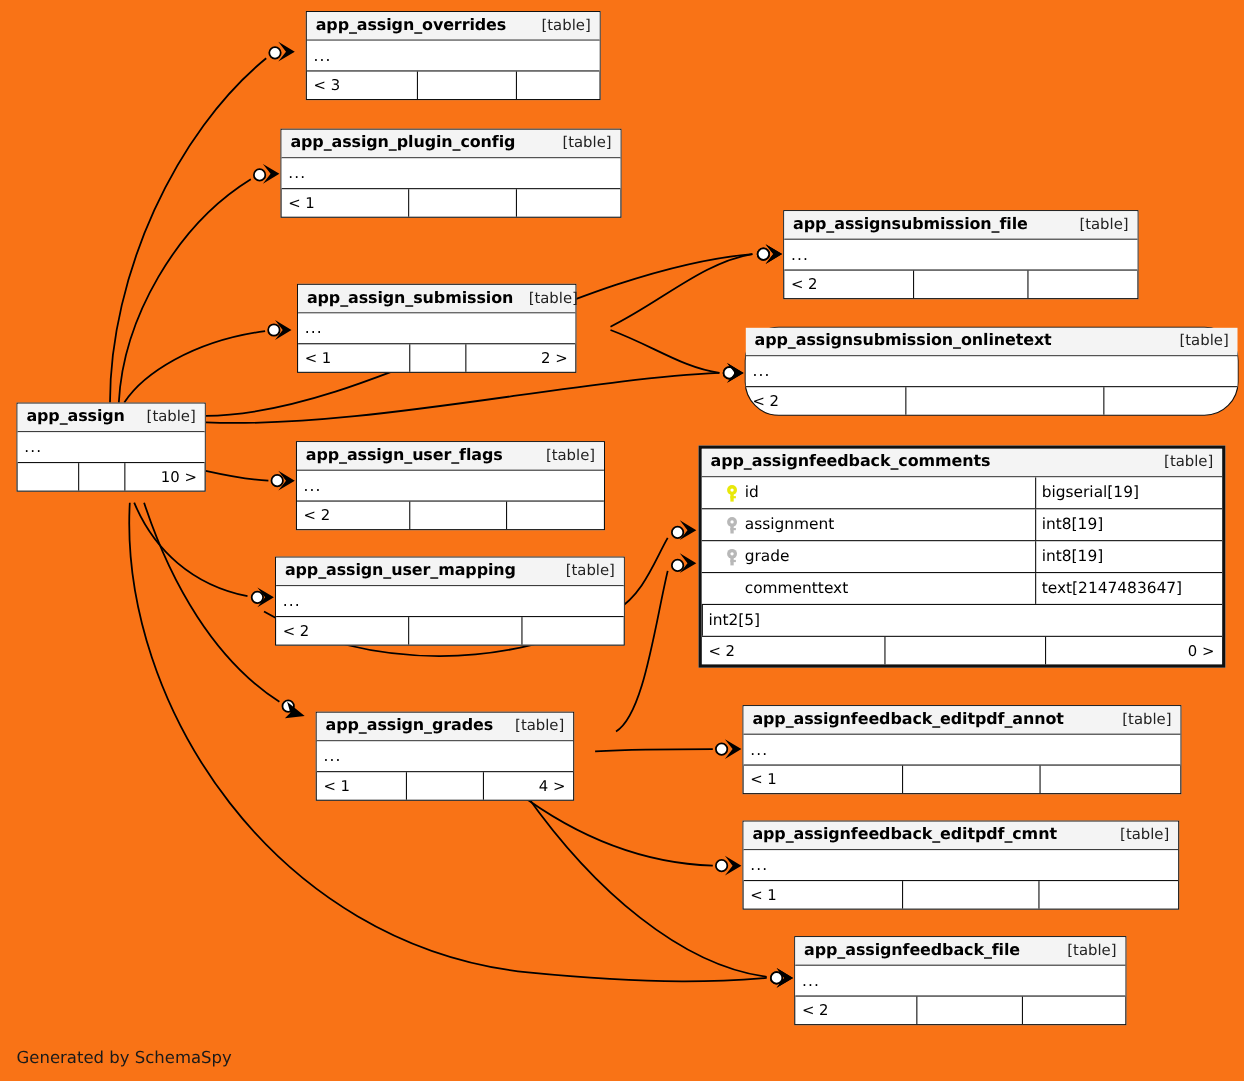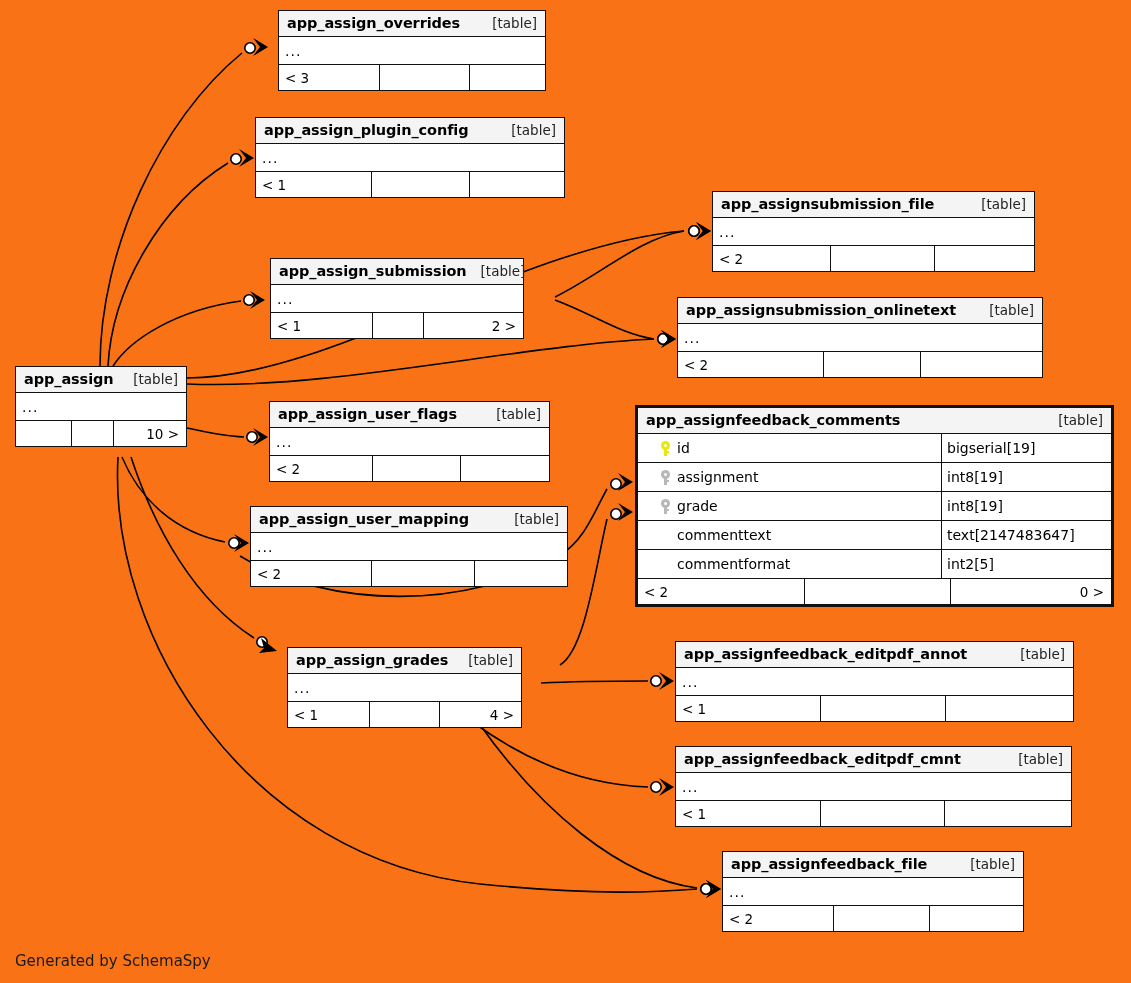--- a/index.html
+++ b/index.html
@@ -327,21 +327,21 @@
         </div>
         <div class="node-body">
           <div class="ellipsis-row">...</div>
         </div>
         <div class="node-footer">
           <div class="foot-cell left" style="width: 101px; flex: 0 0 auto;">&lt; 1</div>
           <div class="foot-cell mid" style="flex: 1 1 auto;"></div>
           <div class="foot-cell right" style="width: 100px; flex: 0 0 auto;">2 &gt;</div>
         </div>
       </div>
-      <div class="node" style="left: 677px; top: 297px; width: 366px;">
+      <div class="node" style="left: 677px; top: 297px; width: 449px; border-radius: 31px;">
         <div class="node-title">
           <span class="tname">app_assignsubmission_onlinetext</span>
           <span class="ttag">[table]</span>
         </div>
         <div class="node-body">
           <div class="ellipsis-row">...</div>
         </div>
         <div class="node-footer">
           <div class="foot-cell left" style="width: 145px; flex: 0 0 auto;">&lt; 2</div>
           <div class="foot-cell mid" style="flex: 1 1 auto;"></div>
@@ -419,24 +419,20 @@
             <div class="col-type" style="width: 145px;">int8[19]</div>
           </div>
           <div class="col-row">
             <div class="col-name">
               <span class="keyicon"></span>
               <span>commenttext</span>
             </div>
             <div class="col-type" style="width: 145px;">text[2147483647]</div>
           </div>
           <div class="col-row">
-            <div class="col-name">
-              <span class="keyicon"></span>
-              <span>commentformat</span>
-            </div>
             <div class="col-type" style="width: 145px;">int2[5]</div>
           </div>
         </div>
         <div class="node-footer">
           <div class="foot-cell left" style="width: 166px; flex: 0 0 auto;">&lt; 2</div>
           <div class="foot-cell mid" style="flex: 1 1 auto;"></div>
           <div class="foot-cell right" style="width: 161px; flex: 0 0 auto;">0 &gt;</div>
         </div>
       </div>
       <div class="node" style="left: 250px; top: 506px; width: 318px;">

